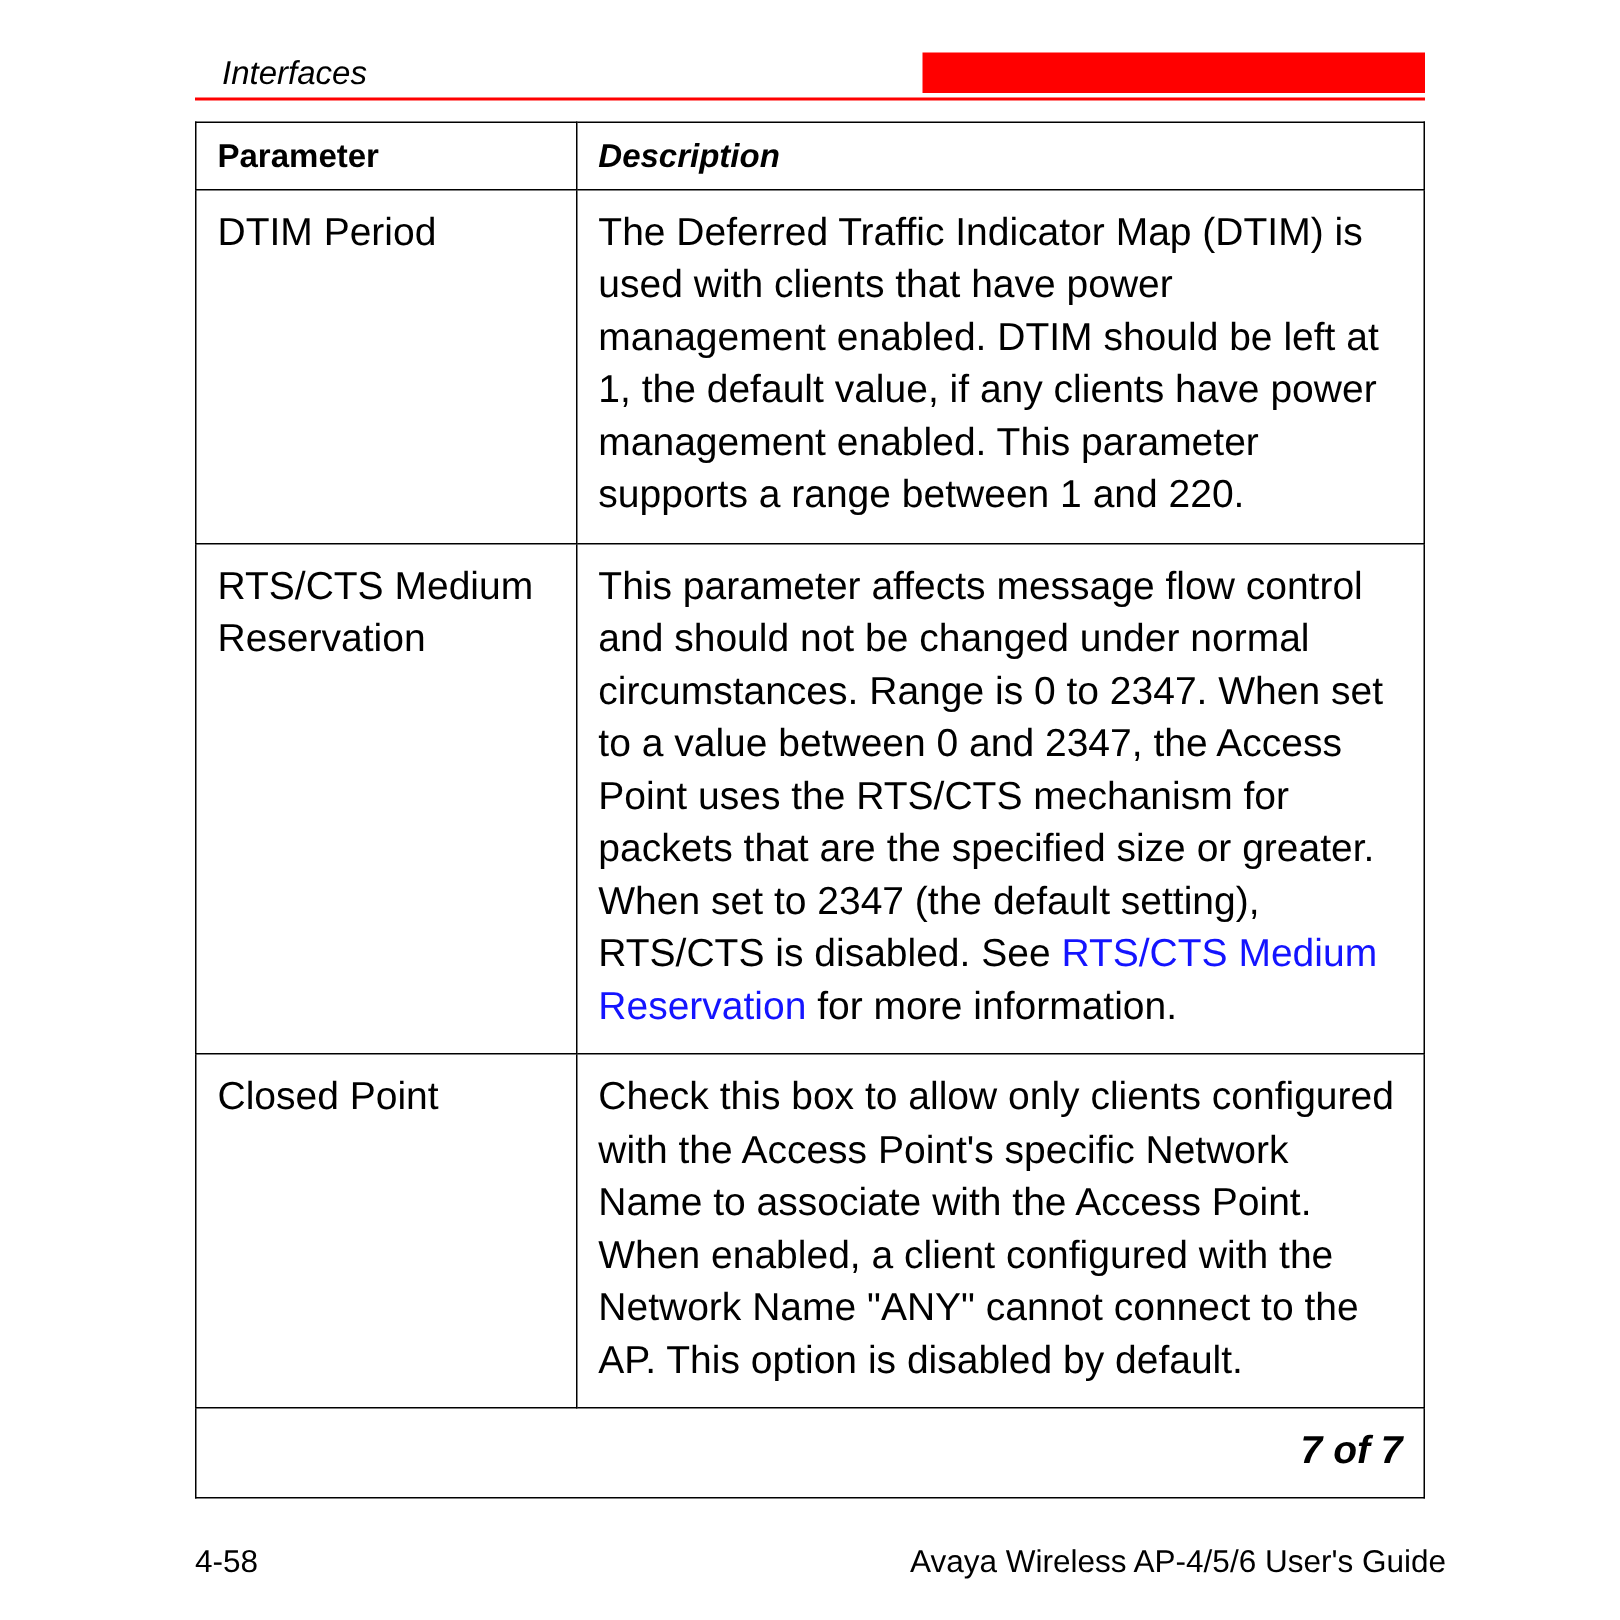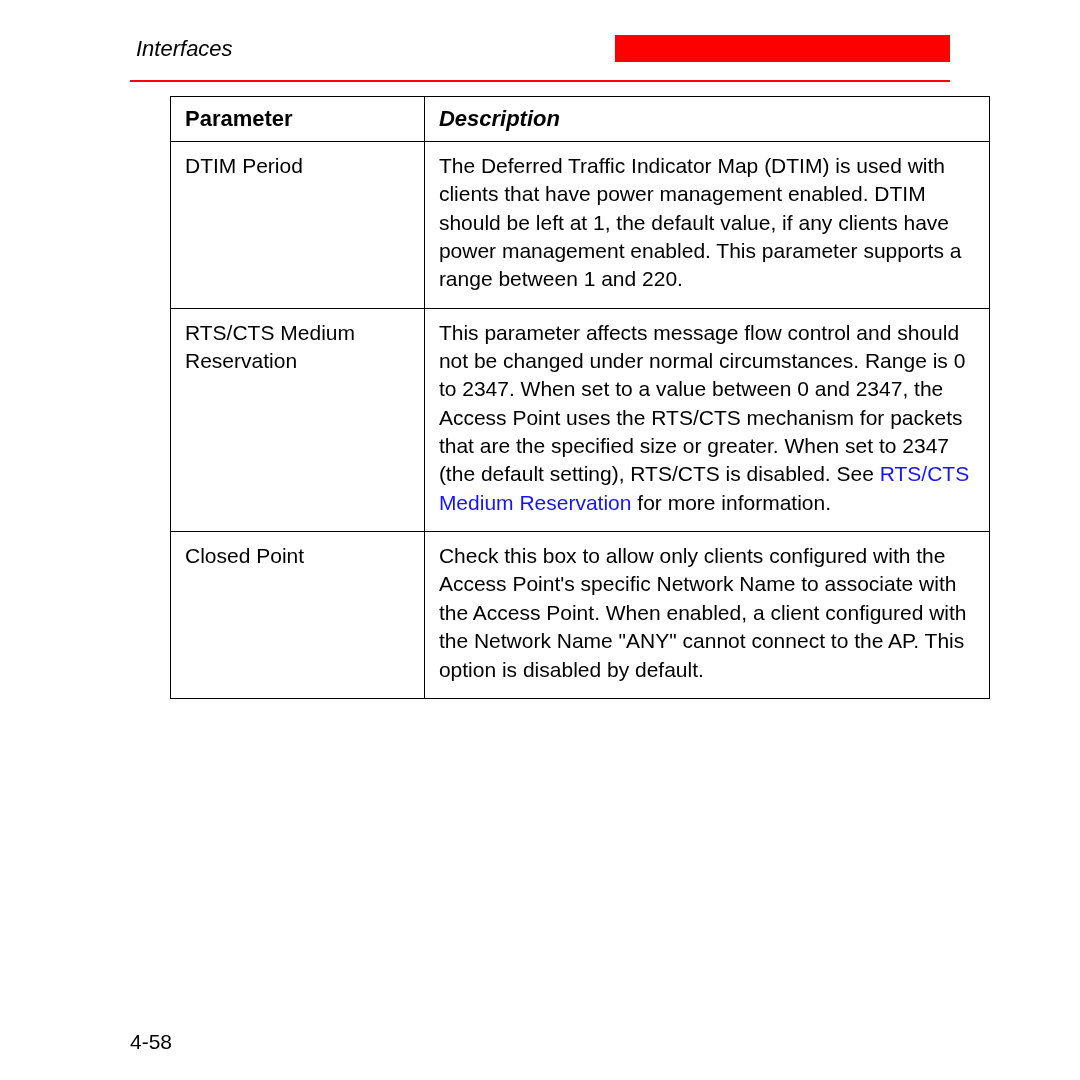--- a/index.html
+++ b/index.html
@@ -8,53 +8,53 @@
       width: 1080px;
       height: 1080px;
       background: #fff;
       position: relative;
       padding: 35px 130px 0 130px;
     }
     .header-row {
       display: flex;
       align-items: flex-end;
       justify-content: space-between;
-      padding-bottom: 18px;
+      padding-bottom: 3px;
+      margin-left: 12px;
     }
     .section-title {
       font-style: italic;
       font-size: 22px;
       color: #000;
       padding-left: 6px;
     }
     .red-bar {
       width: 335px;
       height: 27px;
       background: #ff0000;
     }
     .header-rule {
       border: none;
       border-top: 2px solid #ff0000;
       margin-bottom: 14px;
     }
     table.param-table {
       width: 100%;
       border-collapse: collapse;
-      margin-left: 40px;
     }
     table.param-table th {
       text-align: left;
       font-weight: bold;
       font-size: 22px;
       padding: 9px 14px 9px 14px;
       border: 1.5px solid #000;
       vertical-align: top;
     }
     table.param-table td {
-      font-size: 21px;
+      font-size: 26px;
       line-height: 1.35;
       padding: 10px 14px 14px 14px;
       border: 1.5px solid #000;
       vertical-align: top;
     }
     .col-param { width: 31%; }
     .col-desc { width: 69%; font-style: italic; }
     .hyperlink { color: #1414ff; }
     .pager-row td {
       font-size: 22px;
@@ -95,18 +95,22 @@
       <td>The Deferred Traffic Indicator Map (DTIM) is used with clients that have power management enabled. DTIM should be left at 1, the default value, if any clients have power management enabled. This parameter supports a range between 1 and 220.</td>
     </tr>
     <tr>
       <td>RTS/CTS Medium Reservation</td>
       <td><span>This parameter affects message flow control and should not be changed under normal circumstances. Range is 0 to 2347. When set to a value between 0 and 2347, the Access Point uses the RTS/CTS mechanism for packets that are the specified size or greater. When set to 2347 (the default setting), RTS/CTS is disabled. See </span><span class="hyperlink">RTS/CTS Medium Reservation</span><span> for more information.</span></td>
     </tr>
     <tr>
       <td>Closed Point</td>
       <td>Check this box to allow only clients configured with the Access Point's specific Network Name to associate with the Access Point. When enabled, a client configured with the Network Name "ANY" cannot connect to the AP. This option is disabled by default.</td>
     </tr>
+    <tr class="pager-row">
+      <td colspan="2">7 of 7</td>
+    </tr>
   </tbody>
 </table>
 
 <div class="footer">
   <span>4-58</span>
+  <span>Avaya Wireless AP-4/5/6 User's Guide</span>
 </div>
 
 </body></html>

